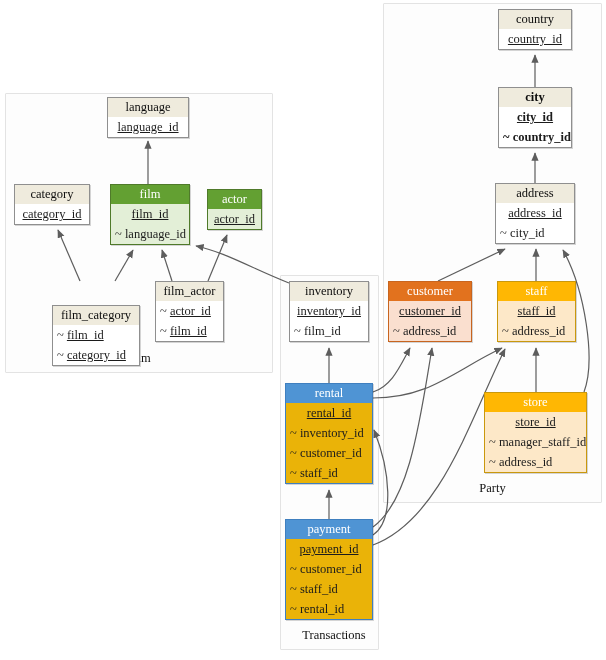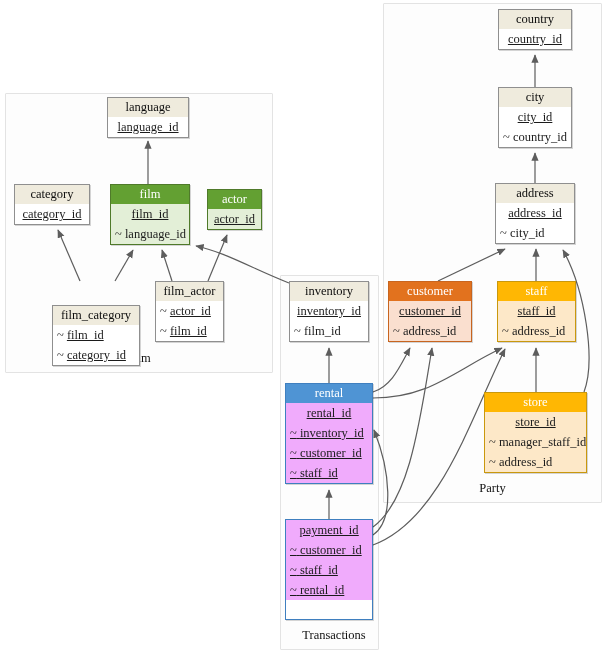--- a/index.html
+++ b/index.html
@@ -72,21 +72,21 @@
   .pal-orange .row{ background:#fadfcf; }
 
   
   .pal-amber{ border-color:#c9980d; }
   .pal-amber .hdr{ background:#ffb703; color:#ffffff; }
   .pal-amber .row{ background:#fde8c8; }
 
   
   .pal-blue{ border-color:#3f7fbf; }
   .pal-blue .hdr{ background:#4f94d4; color:#ffffff; }
-  .pal-blue .row{ background:#f0abfc;text-decoration:underline; }
+  .pal-blue .row{ background:#eab308; }
 </style>
 </head>
 <body>
 
 <div id="canvas">
 
   <div id="clusters-layer">
       <div class="cluster" style="left: 5px; top: 93px; width: 268px; height: 280px;"></div>
       <div class="cluster-label" style="left: 5px; top: 351px; width: 268px;">Film</div>
       <div class="cluster" style="left: 383px; top: 3px; width: 219px; height: 500px;"></div>
@@ -149,21 +149,21 @@
       </div>
       <div class="tbl pal-plain" style="left: 155px; top: 281px; width: 69px; height: 61px;">
         <div class="hdr">film_actor</div>
         <div class="row fk"><span>~</span> <span class="u">actor_id</span></div>
         <div class="row fk"><span>~</span> <span class="u">film_id</span></div>
       </div>
       <div class="tbl pal-plain" style="left: 498px; top: 9px; width: 74px; height: 41px;">
         <div class="hdr">country</div>
         <div class="row pk"><span class="u">country_id</span></div>
       </div>
-      <div class="tbl pal-plain" style="left: 498px; top: 87px; width: 74px; height: 61px;">
+      <div class="tbl pal-plain" style="left: 498px; top: 87px; width: 74px; height: 61px; font-weight: bold;">
         <div class="hdr">city</div>
         <div class="row pk"><span class="u">city_id</span></div>
         <div class="row fk"><span>~</span> <span class="">country_id</span></div>
       </div>
       <div class="tbl pal-plain" style="left: 495px; top: 183px; width: 80px; height: 61px;">
         <div class="hdr">address</div>
         <div class="row pk"><span class="u">address_id</span></div>
         <div class="row fk"><span>~</span> <span class="">city_id</span></div>
       </div>
       <div class="tbl pal-orange" style="left: 388px; top: 281px; width: 84px; height: 61px;">
@@ -188,20 +188,21 @@
         <div class="row fk"><span>~</span> <span class="">film_id</span></div>
       </div>
       <div class="tbl pal-blue" style="left: 285px; top: 383px; width: 88px; height: 101px;">
         <div class="hdr">rental</div>
         <div class="row pk"><span class="u">rental_id</span></div>
         <div class="row fk"><span>~</span> <span class="">inventory_id</span></div>
         <div class="row fk"><span>~</span> <span class="">customer_id</span></div>
         <div class="row fk"><span>~</span> <span class="">staff_id</span></div>
       </div>
       <div class="tbl pal-blue" style="left: 285px; top: 519px; width: 88px; height: 101px;">
+        <div class="hdr">payment</div>
         <div class="row pk"><span class="u">payment_id</span></div>
         <div class="row fk"><span>~</span> <span class="">customer_id</span></div>
         <div class="row fk"><span>~</span> <span class="">staff_id</span></div>
         <div class="row fk"><span>~</span> <span class="">rental_id</span></div>
       </div>
     </div>
 
 </div>
 
 </body></html>

